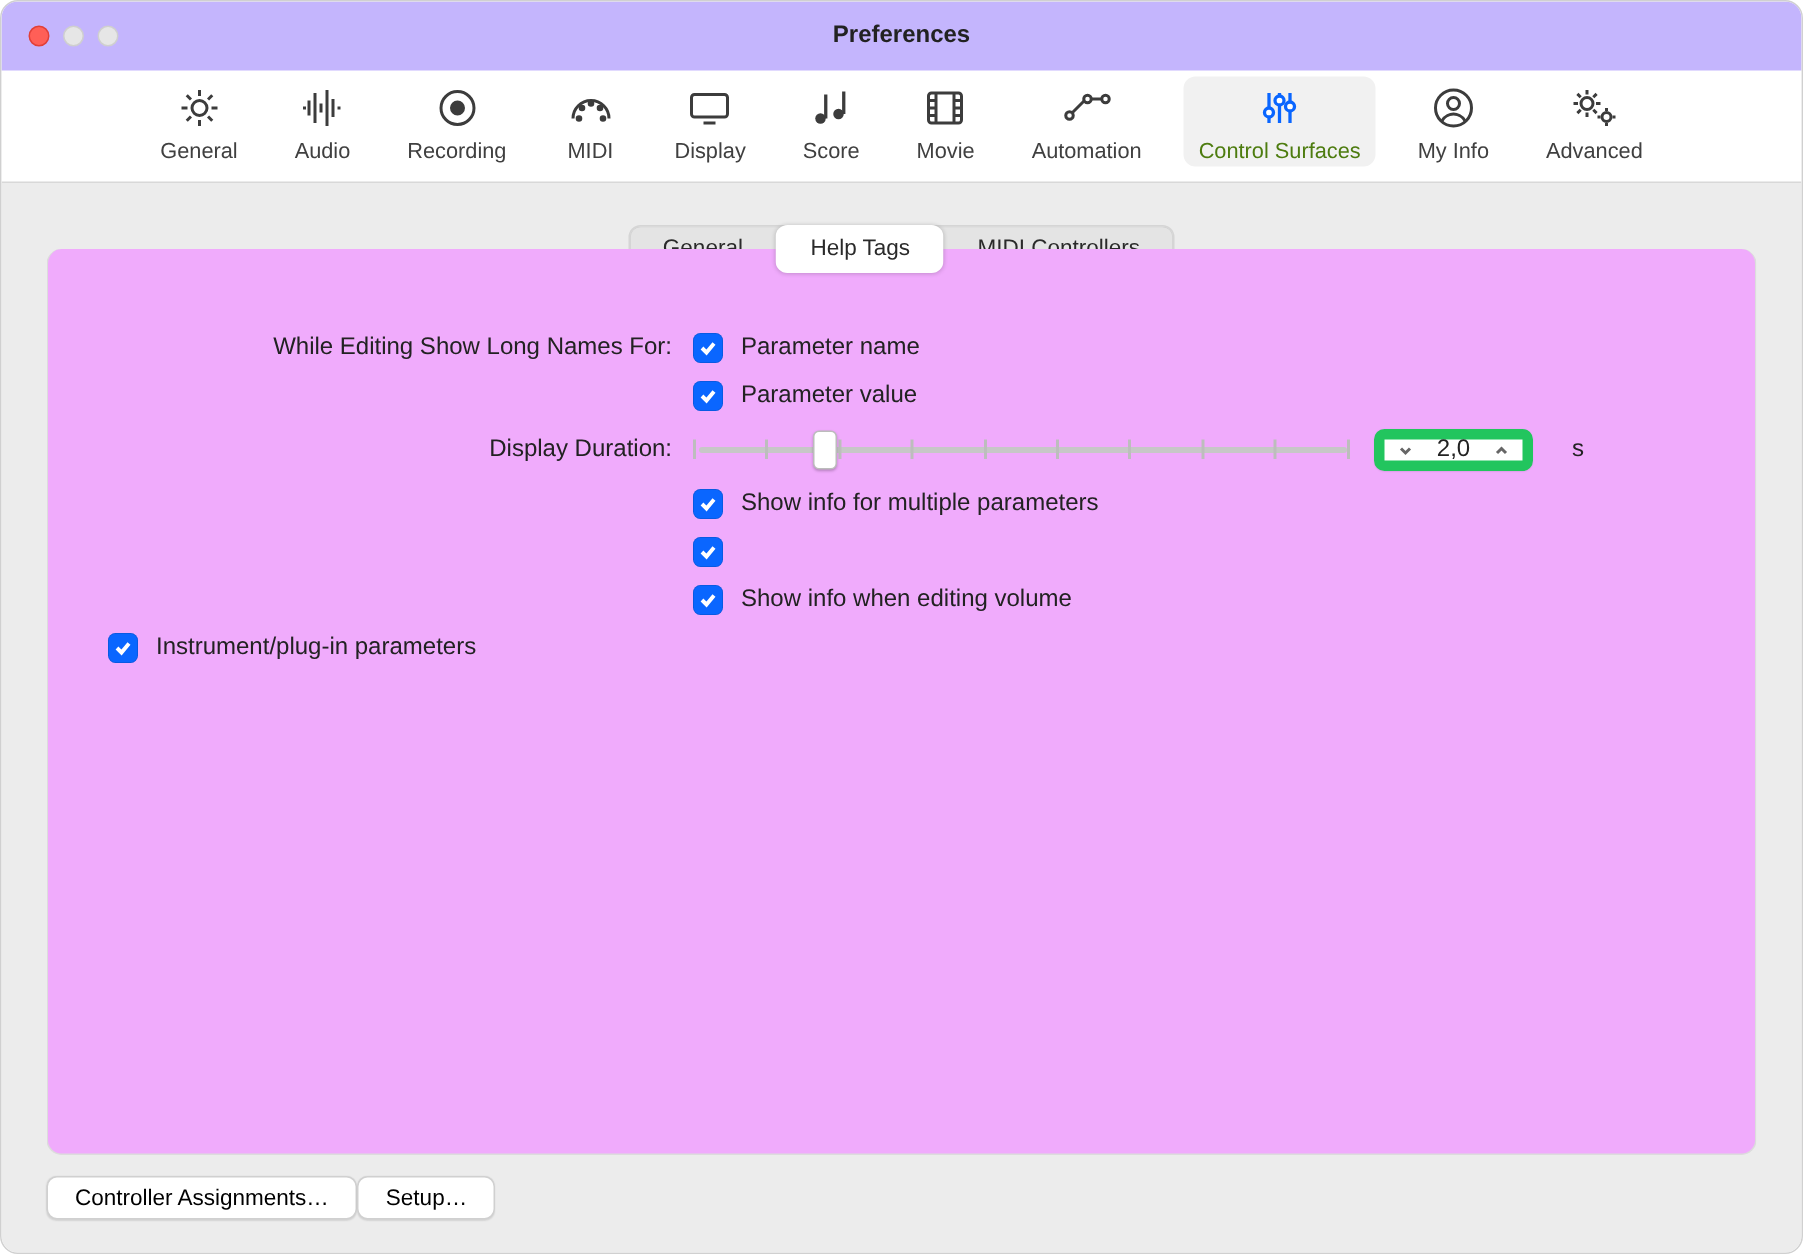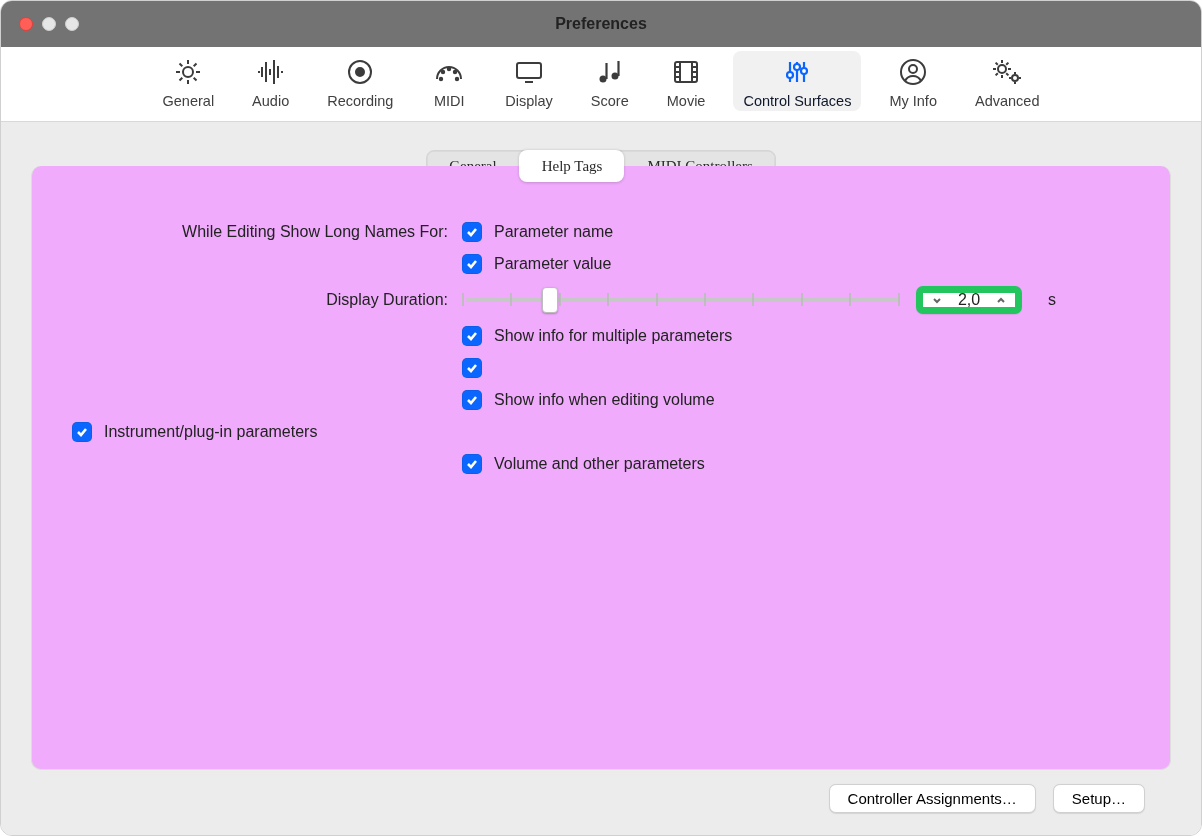--- a/index.html
+++ b/index.html
@@ -13,21 +13,21 @@
     overflow: hidden;
     display: flex;
     flex-direction: column;
   }
   .titlebar {
     height: 46px;
     display: flex;
     align-items: center;
     position: relative;
     border-bottom: none;
-    background: #737373;
+    background: #c4b5fd;
   }
   .traffic {
     position: absolute;
     left: 18px;
     top: 16px;
     display: flex;
     gap: 9px;
   }
   .tl {
     width: 14px; height: 14px; border-radius: 50%;
@@ -57,21 +57,21 @@
     align-items: center;
     gap: 4px;
     padding: 4px 10px 2px 10px;
     border-radius: 8px;
     cursor: default;
     color: #404040;
     font-size: 14.5px;
   }
   .tb-item.selected {
     background: #f1f1f1;
-    color: #0f172a;
+    color: #4d7c0f;
   }
   .tb-item.selected svg { stroke: #0a66ff; fill: #0a66ff; }
   .tb-icon {
     width: 36px; height: 34px;
     display:flex; align-items:center; justify-content:center;
   }
   .tb-icon svg { stroke: #3c3c3c; fill: none; }
   .content {
     flex: 1;
     background: #ececec;
@@ -85,21 +85,20 @@
     padding-top: 28px;
   }
   .segmented {
     display:flex;
     background: #e4e4e4;
     border-radius: 8px;
     padding: 0;
     height: 32px;
     border: 1px solid #d5d5d5;
     box-shadow: inset 0 0 0 0.5px #d0d0d0;
-    font-family: Liberation Serif, serif;
   }
   .seg {
     padding: 0 22px;
     line-height: 30px;
     font-size: 15px;
     color: #2a2a2a;
     border-right: 0px solid transparent;
     cursor: default;
   }
   .seg + .seg { border-left: 1px solid #d0d0d0; }
@@ -173,22 +172,21 @@
     background:#fff; border:7px solid #22c55e; border-radius:7px;
     height:28px; padding: 0 4px;
     box-shadow: 0 0.5px 1px rgba(0,0,0,.08);
   }
   .stepper .val { width:44px; text-align:center; font-size:16px; }
   .stepper .arr { width:20px; display:flex; align-items:center; justify-content:center; cursor:default;}
   .stepper .arr svg { stroke:#666; fill:none; stroke-width:2;}
   .unit { margin-left:12px; font-size:16px; color:#222;}
   .footer {
     display:flex;
-    justify-content:flex-end;
-    gap:17px;
+    gap:0;
     padding: 14px 26px 22px 0;
     background:#ececec;
   }
   .btn {
     background:#fff;
     border:1px solid #d0d0d0;
     border-radius:7px;
     padding: 5px 18px;
     font-size:15px;
     box-shadow: 0 0.5px 1px rgba(0,0,0,.1);
@@ -276,20 +274,31 @@
   <div class="tb-item">
     <div class="tb-icon">
       <svg width="30" height="30" viewBox="0 0 30 30" stroke-width="2">
           <rect x="4" y="5" width="22" height="20" rx="2"></rect>
           <path d="M9 5v20M21 5v20M4 10h5M4 15h5M4 20h5M21 10h5M21 15h5M21 20h5"></path>
         </svg>
     </div>
     <span>Movie</span>
   </div>
 
+  <div class="tb-item">
+    <div class="tb-icon">
+      <svg width="34" height="30" viewBox="0 0 34 30" stroke-width="2">
+          <circle cx="6" cy="20" r="2.5"></circle>
+          <circle cx="18" cy="9" r="2.5"></circle>
+          <circle cx="30" cy="9" r="2.5"></circle>
+          <path d="M8 18L16 10M20 9h8"></path>
+        </svg>
+    </div>
+    <span>Automation</span>
+  </div>
 
   <div class="tb-item selected">
     <div class="tb-icon">
       <svg width="30" height="30" viewBox="0 0 30 30" stroke-width="2.2" stroke="#0a66ff">
           <path d="M8 5v20M15 5v20M22 5v20"></path>
           <circle cx="8" cy="18" r="3" fill="#fff"></circle>
           <circle cx="15" cy="10" r="3" fill="#fff"></circle>
           <circle cx="22" cy="14" r="3" fill="#fff"></circle>
         </svg>
     </div>
@@ -439,33 +448,20 @@
         <div class="cbwrap">
           <div class="cb">
               <svg width="14" height="14" viewBox="0 0 14 14">
                 <path d="M3 7l3 3 5-6"></path>
               </svg>
             </div>
           <div class="cb-label">Instrument/plug-in parameters</div>
         </div>
       </div>
     </div>
-    <div class="row">
-      <div class="row-label"></div>
-      <div class="row-ctrl">
-        <div class="cbwrap">
-          <div class="cb">
-              <svg width="14" height="14" viewBox="0 0 14 14">
-                <path d="M3 7l3 3 5-6"></path>
-              </svg>
-            </div>
-          <div class="cb-label">Volume and other parameters</div>
-        </div>
-      </div>
-    </div>
 
   </div>
 
   <div class="footer">
     <div class="btn">Controller Assignments…</div>
     <div class="btn">Setup…</div>
   </div>
 
 </div>
 

